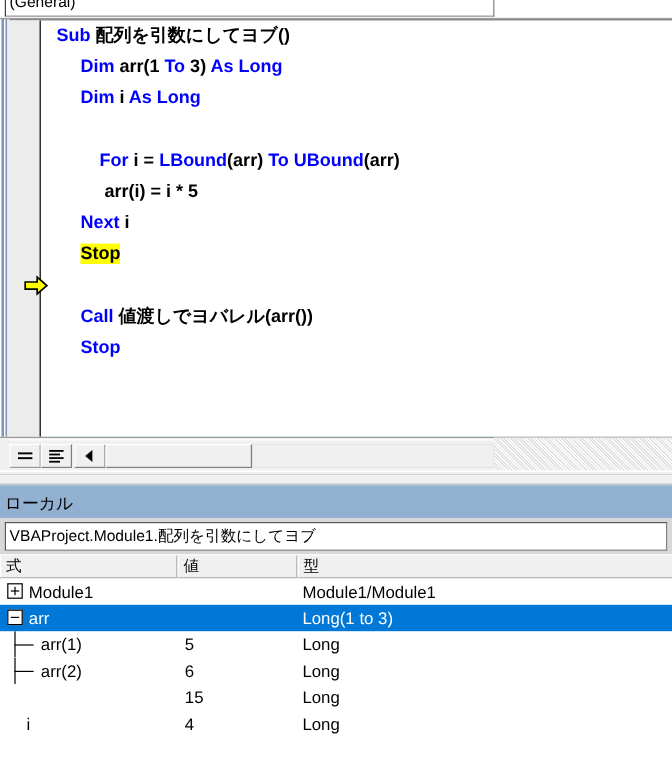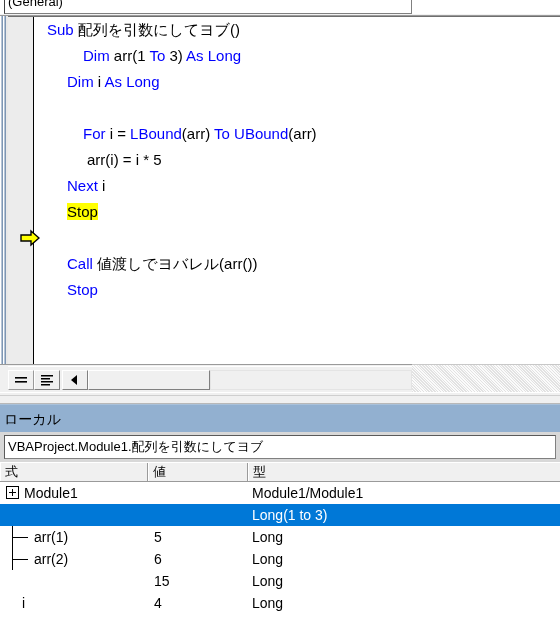--- a/index.html
+++ b/index.html
@@ -104,20 +104,21 @@
     width: 20px;
     height: 18px;
   }
 
   #code-text {
     position: absolute;
     left: 35px; top: 17px;
     width: 519px;
     height: 347px;
     overflow: hidden;
+    font-weight: bold;
   }
   .code-line {
     height: 26px;
     line-height: 26px;
     font-family: "Liberation Sans", sans-serif;
     font-size: 15px;
     white-space: pre;
     padding-left: 12px;
   }
   .kw { color: #0000ff; }
@@ -393,21 +394,21 @@
   <div id="left-bevel"></div>
 
   <div id="indicator-margin">
     <svg id="exec-arrow" viewBox="0 0 20 18">
       <polygon points="1,6 11,6 11,2 19,9 11,16 11,12 1,12" fill="#ffff00" stroke="#000000" stroke-width="1.4" stroke-linejoin="miter"></polygon>
     </svg>
   </div>
 
   <div id="code-text">
       <div class="code-line" style="padding-left: 12px;"><span class="kw">Sub </span><span class="pl">配列を引数にしてヨブ()</span></div>
-      <div class="code-line" style="padding-left: 48px;"><span class="kw">Dim </span><span class="pl">arr(1 </span><span class="kw">To</span><span class="pl"> 3) </span><span class="kw">As Long</span></div>
+      <div class="code-line" style="padding-left: 32px;"><span class="kw">Dim </span><span class="pl">arr(1 </span><span class="kw">To</span><span class="pl"> 3) </span><span class="kw">As Long</span></div>
       <div class="code-line" style="padding-left: 32px;"><span class="kw">Dim </span><span class="pl">i </span><span class="kw">As Long</span></div>
       <div class="code-line" style="padding-left: 12px;"><span class="pl"></span></div>
       <div class="code-line" style="padding-left: 48px;"><span class="kw">For</span><span class="pl"> i = </span><span class="kw">LBound</span><span class="pl">(arr) </span><span class="kw">To</span><span class="pl"> </span><span class="kw">UBound</span><span class="pl">(arr)</span></div>
       <div class="code-line" style="padding-left: 52px;"><span class="pl">arr(i) = i * 5</span></div>
       <div class="code-line" style="padding-left: 32px;"><span class="kw">Next</span><span class="pl"> i</span></div>
       <div class="code-line" style="padding-left: 32px;"><span class="hl">Stop</span></div>
       <div class="code-line" style="padding-left: 12px;"><span class="pl"></span></div>
       <div class="code-line" style="padding-left: 32px;"><span class="kw">Call</span><span class="pl"> 値渡しでヨバレル(arr())</span></div>
       <div class="code-line" style="padding-left: 32px;"><span class="kw">Stop</span></div>
     </div>
@@ -471,20 +472,24 @@
   <div id="grid-body">
       <div class="grid-row">
         <div class="cell cell-expr">
           <span class="tree-box plus"></span>
           <span class="expr-label" style="left: 24px;">Module1</span>
         </div>
         <div class="cell cell-value" style="padding-left: 6px;"></div>
         <div class="cell cell-type" style="padding-left: 4px;">Module1/Module1</div>
       </div>
       <div class="grid-row selected">
+        <div class="cell cell-expr">
+          <span class="tree-box"></span>
+          <span class="expr-label" style="left: 24px;">arr</span>
+        </div>
         <div class="cell cell-value" style="padding-left: 6px;"></div>
         <div class="cell cell-type" style="padding-left: 4px;">Long(1 to 3)</div>
       </div>
       <div class="grid-row">
         <div class="cell cell-expr">
           <span class="tree-stem"></span>
           <span class="tree-branch"></span>
           <span class="expr-label" style="left: 34px;">arr(1)</span>
         </div>
         <div class="cell cell-value" style="padding-left: 6px;">5</div>

